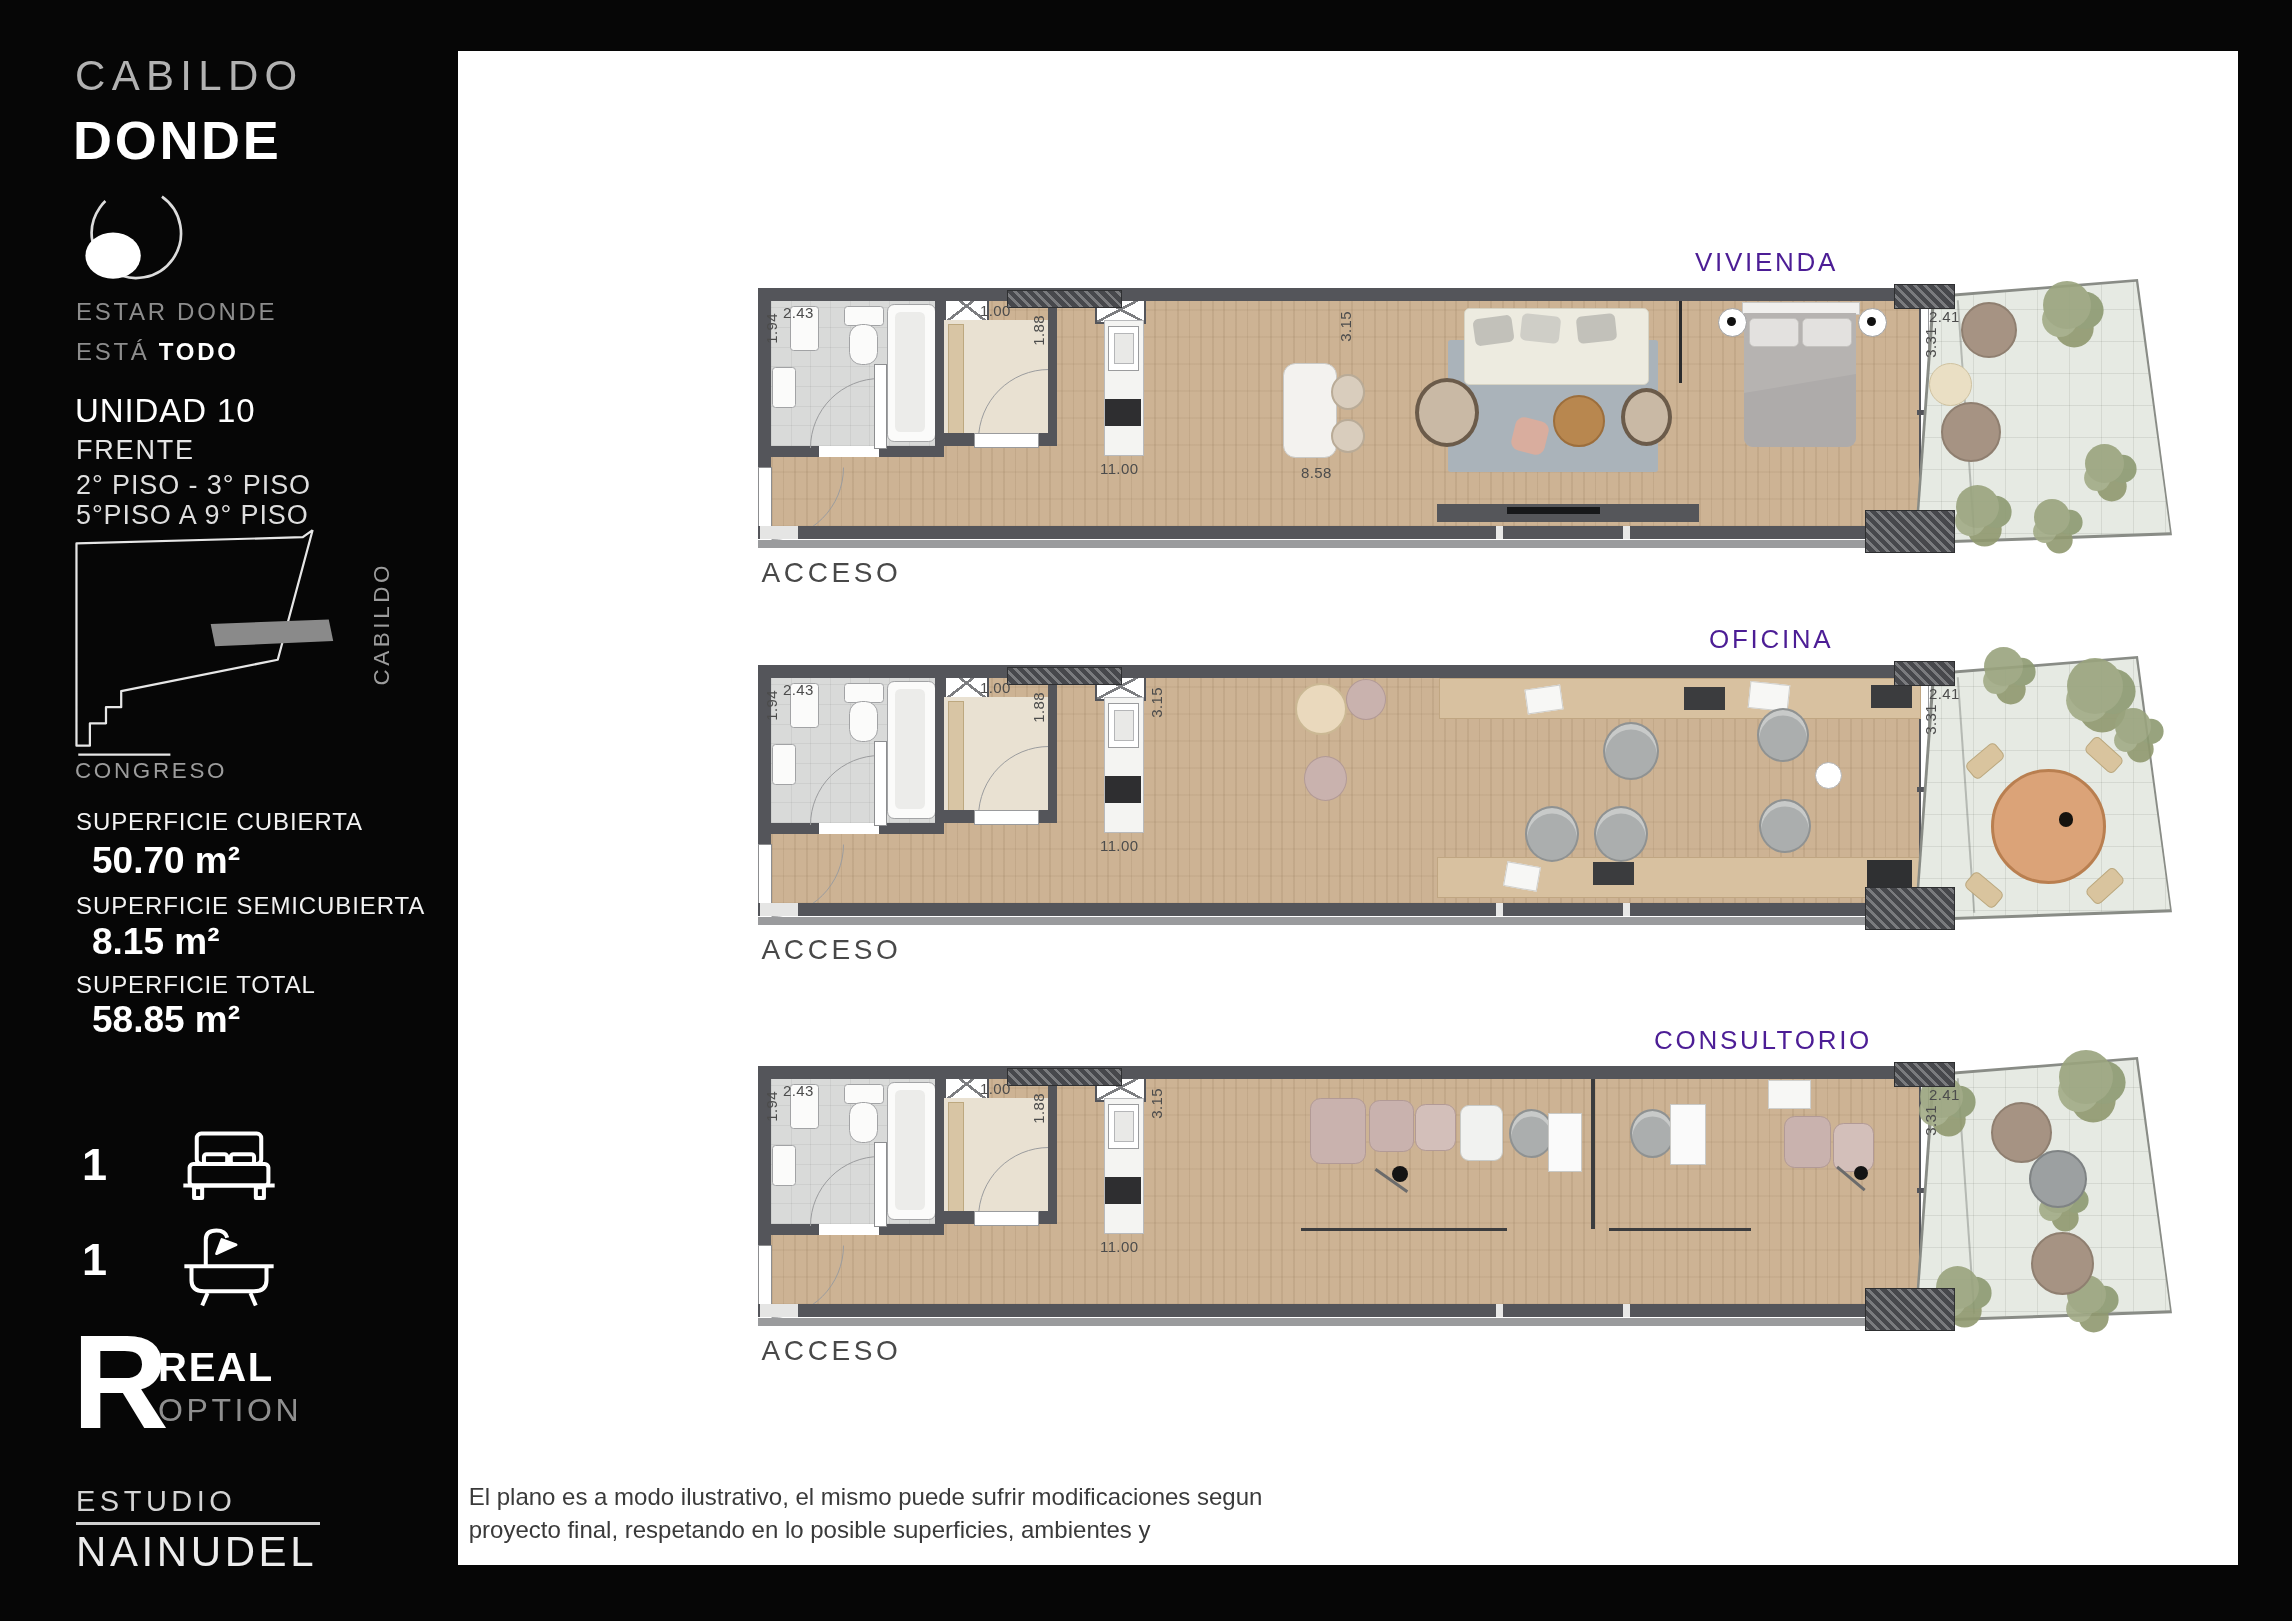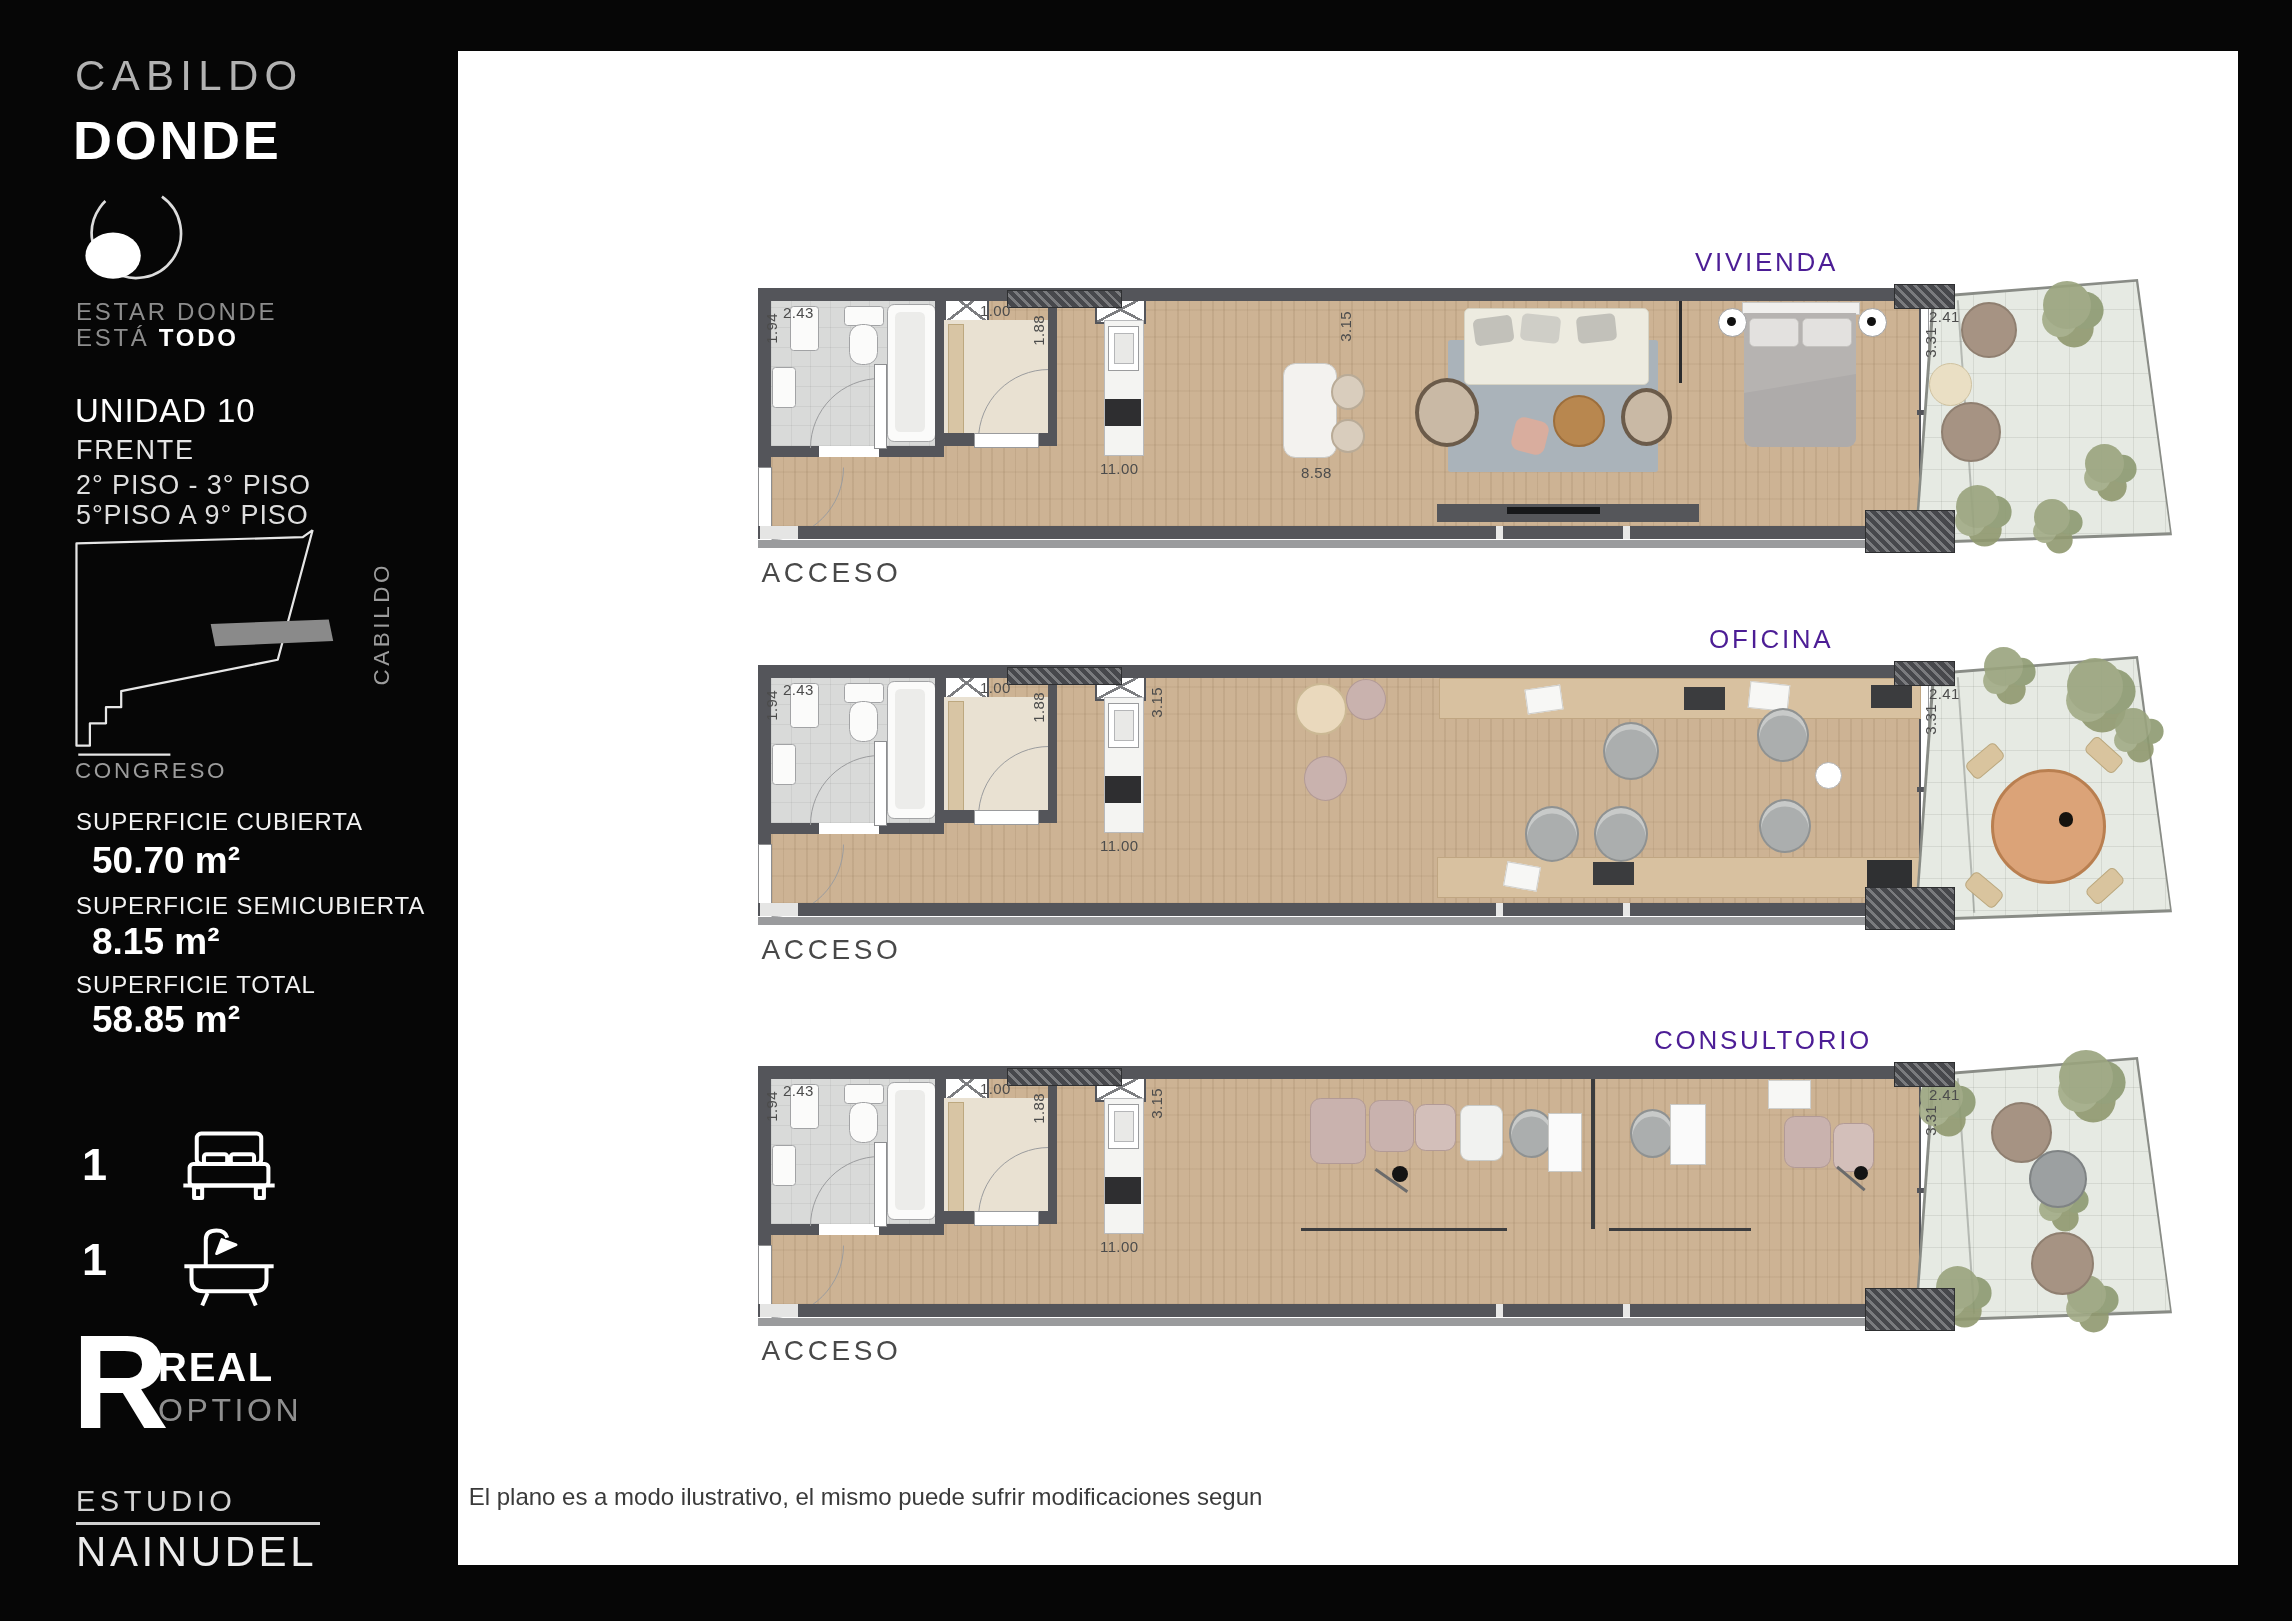--- a/index.html
+++ b/index.html
@@ -3,21 +3,21 @@
 <meta charset="utf-8">
 <style>
   html,body{margin:0;padding:0;background:#000;}
   .page{position:relative;width:2293px;height:1621px;background:#060606;overflow:hidden;
         font-family:"Liberation Sans",sans-serif;-webkit-font-smoothing:antialiased;}
   .abs{position:absolute;}
   
   .brand1{left:75px;top:52px;font-size:42px;letter-spacing:6.3px;color:#b2b2b2;font-weight:400;}
   .brand2{left:73px;top:109px;font-size:54px;letter-spacing:2.7px;color:#fff;font-weight:bold;}
   .tagline{left:76px;top:298px;font-size:24px;letter-spacing:2.7px;color:#8d8d8d;}
-  .tagline2{left:76px;top:324px;font-size:24px;letter-spacing:2.7px;color:#8d8d8d;}
+  .tagline2{left:76px;top:338px;font-size:24px;letter-spacing:2.7px;color:#8d8d8d;}
   .tagline2 b{color:#fff;font-weight:bold;}
   .unit-title{left:75px;top:392px;font-size:33px;letter-spacing:0.9px;color:#fff;}
   .unit-sub{left:76px;top:435px;font-size:27px;letter-spacing:1.8px;color:#e3e3e3;}
   .floors{font-size:27px;letter-spacing:0.9px;color:#dedede;}
   .street-v{left:369px;top:562px;font-size:22.4px;letter-spacing:3.6px;color:#9c9c9c;
             writing-mode:vertical-rl;transform:rotate(180deg);}
   .street-b{left:75px;top:758px;font-size:22.4px;letter-spacing:2.7px;color:#9c9c9c;}
   .surf-label{left:76px;font-size:24px;letter-spacing:0.9px;color:#f2f2f2;}
   .surf-value{left:92px;font-size:37px;color:#fff;font-weight:bold;}
   .amen-count{left:82px;font-size:45px;color:#fff;font-weight:bold;}
@@ -445,16 +445,17 @@
     <span class="dim" style="left:342px;top:172px">11.00</span>
 
     <span class="dim" style="left:1171px;top:19.7px">2.41</span>
     <span class="dim v" style="left:1164px;top:39px">3.31</span>
 
     <div class="acceso">ACCESO</div>
   </div>
 </div>
     <div class="abs disclaimer">
       <div>El plano es a modo ilustrativo, el mismo puede sufrir modificaciones segun</div>
+      <div>proyecto final, respetando en lo posible superficies, ambientes y</div>
     </div>
   </div>
 </div>
 
 
 </body></html>

